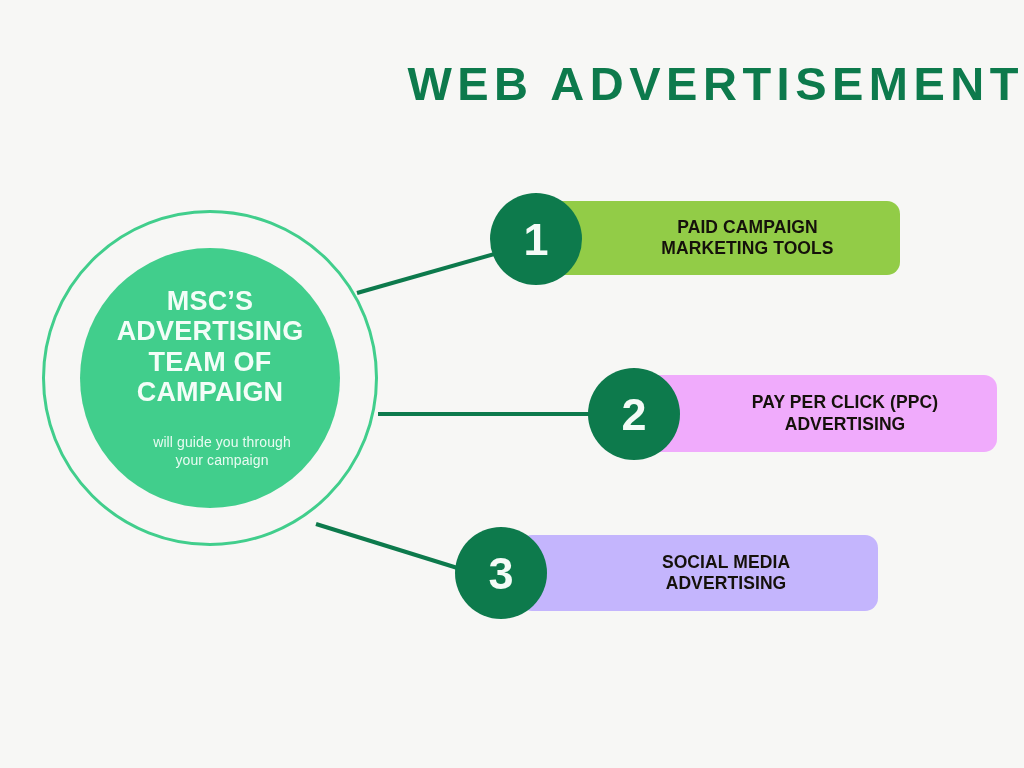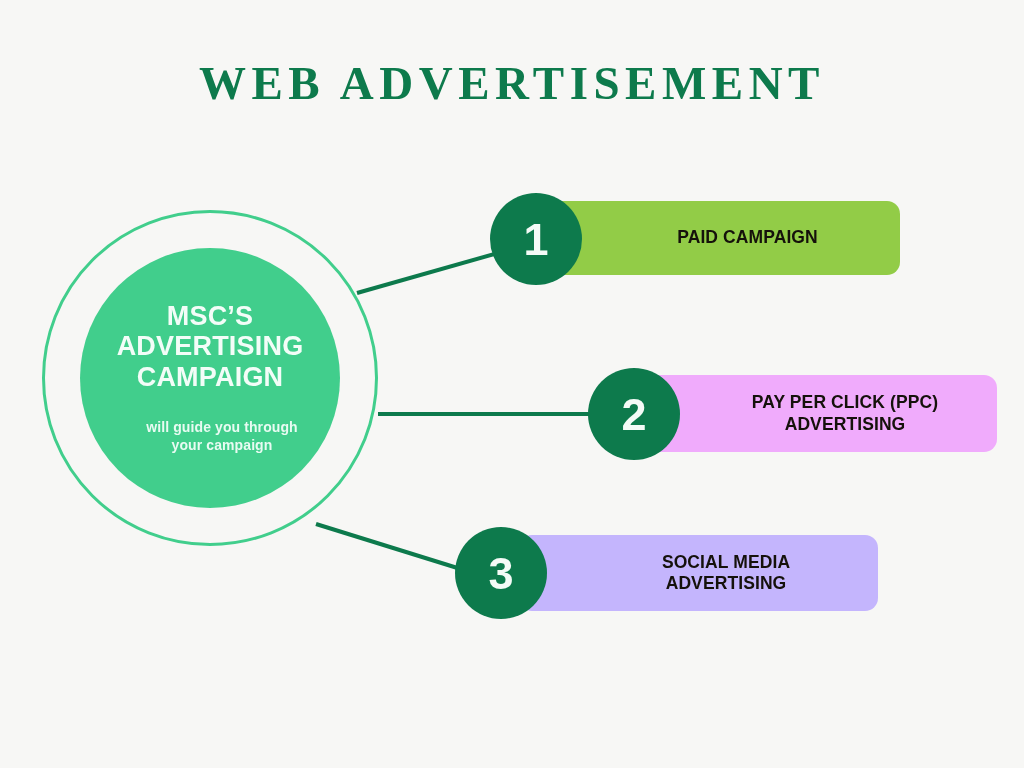--- a/index.html
+++ b/index.html
@@ -21,28 +21,27 @@
     width: 1024px;
     height: 768px;
   }
 
   
   .page-title {
     position: absolute;
     left: 0;
     top: 58px;
     width: 1024px;
-    text-align: center;
+    text-align: right;
     font-size: 47px;
     font-weight: 700;
     letter-spacing: 5.5px;
     color: #0d7a4c;
     line-height: 1.1;
     white-space: nowrap;
-    font-family: Liberation Serif, serif;
   }
 
   
   .connectors {
     position: absolute;
     left: 0;
     top: 0;
     width: 1024px;
     height: 768px;
     pointer-events: none;
@@ -87,21 +86,21 @@
     color: #f3fdf8;
     font-size: 27px;
     font-weight: 700;
     line-height: 1.12;
     letter-spacing: 0.2px;
   }
   .hub-sub {
     margin-top: 12px;
     color: #e8fbf2;
     font-size: 14px;
-    font-weight: 700;
+    font-weight: 400;
     line-height: 1.28;
     letter-spacing: 0.1px;
     margin-left: 24px;
   }
 
   
   .step {
     position: absolute;
     height: 0;
   }
@@ -171,33 +170,35 @@
     <line x1="378" y1="414" x2="612" y2="414" stroke="#0d7a4c" stroke-width="4" stroke-linecap="butt"></line>
     <line x1="316" y1="524" x2="480" y2="575" stroke="#0d7a4c" stroke-width="4" stroke-linecap="butt"></line>
   </svg>
 
   <div class="hub">
     <div class="hub-ring"></div>
     <div class="hub-disc">
       <div class="hub-headline">
         <div>MSC’S</div>
         <div>ADVERTISING</div>
+        <div>TEAM OF</div>
         <div>CAMPAIGN</div>
       </div>
       <div class="hub-sub">
         <div>will guide you through</div>
         <div>your campaign</div>
       </div>
     </div>
   </div>
 
   <div class="step" id="step-1">
     <div class="step-bar">
       <div class="step-label">
         <div>PAID CAMPAIGN</div>
+        <div>MARKETING TOOLS</div>
       </div>
     </div>
     <div class="step-badge">
       <span class="step-number">1</span>
     </div>
   </div>
 
   <div class="step" id="step-2">
     <div class="step-bar">
       <div class="step-label">

